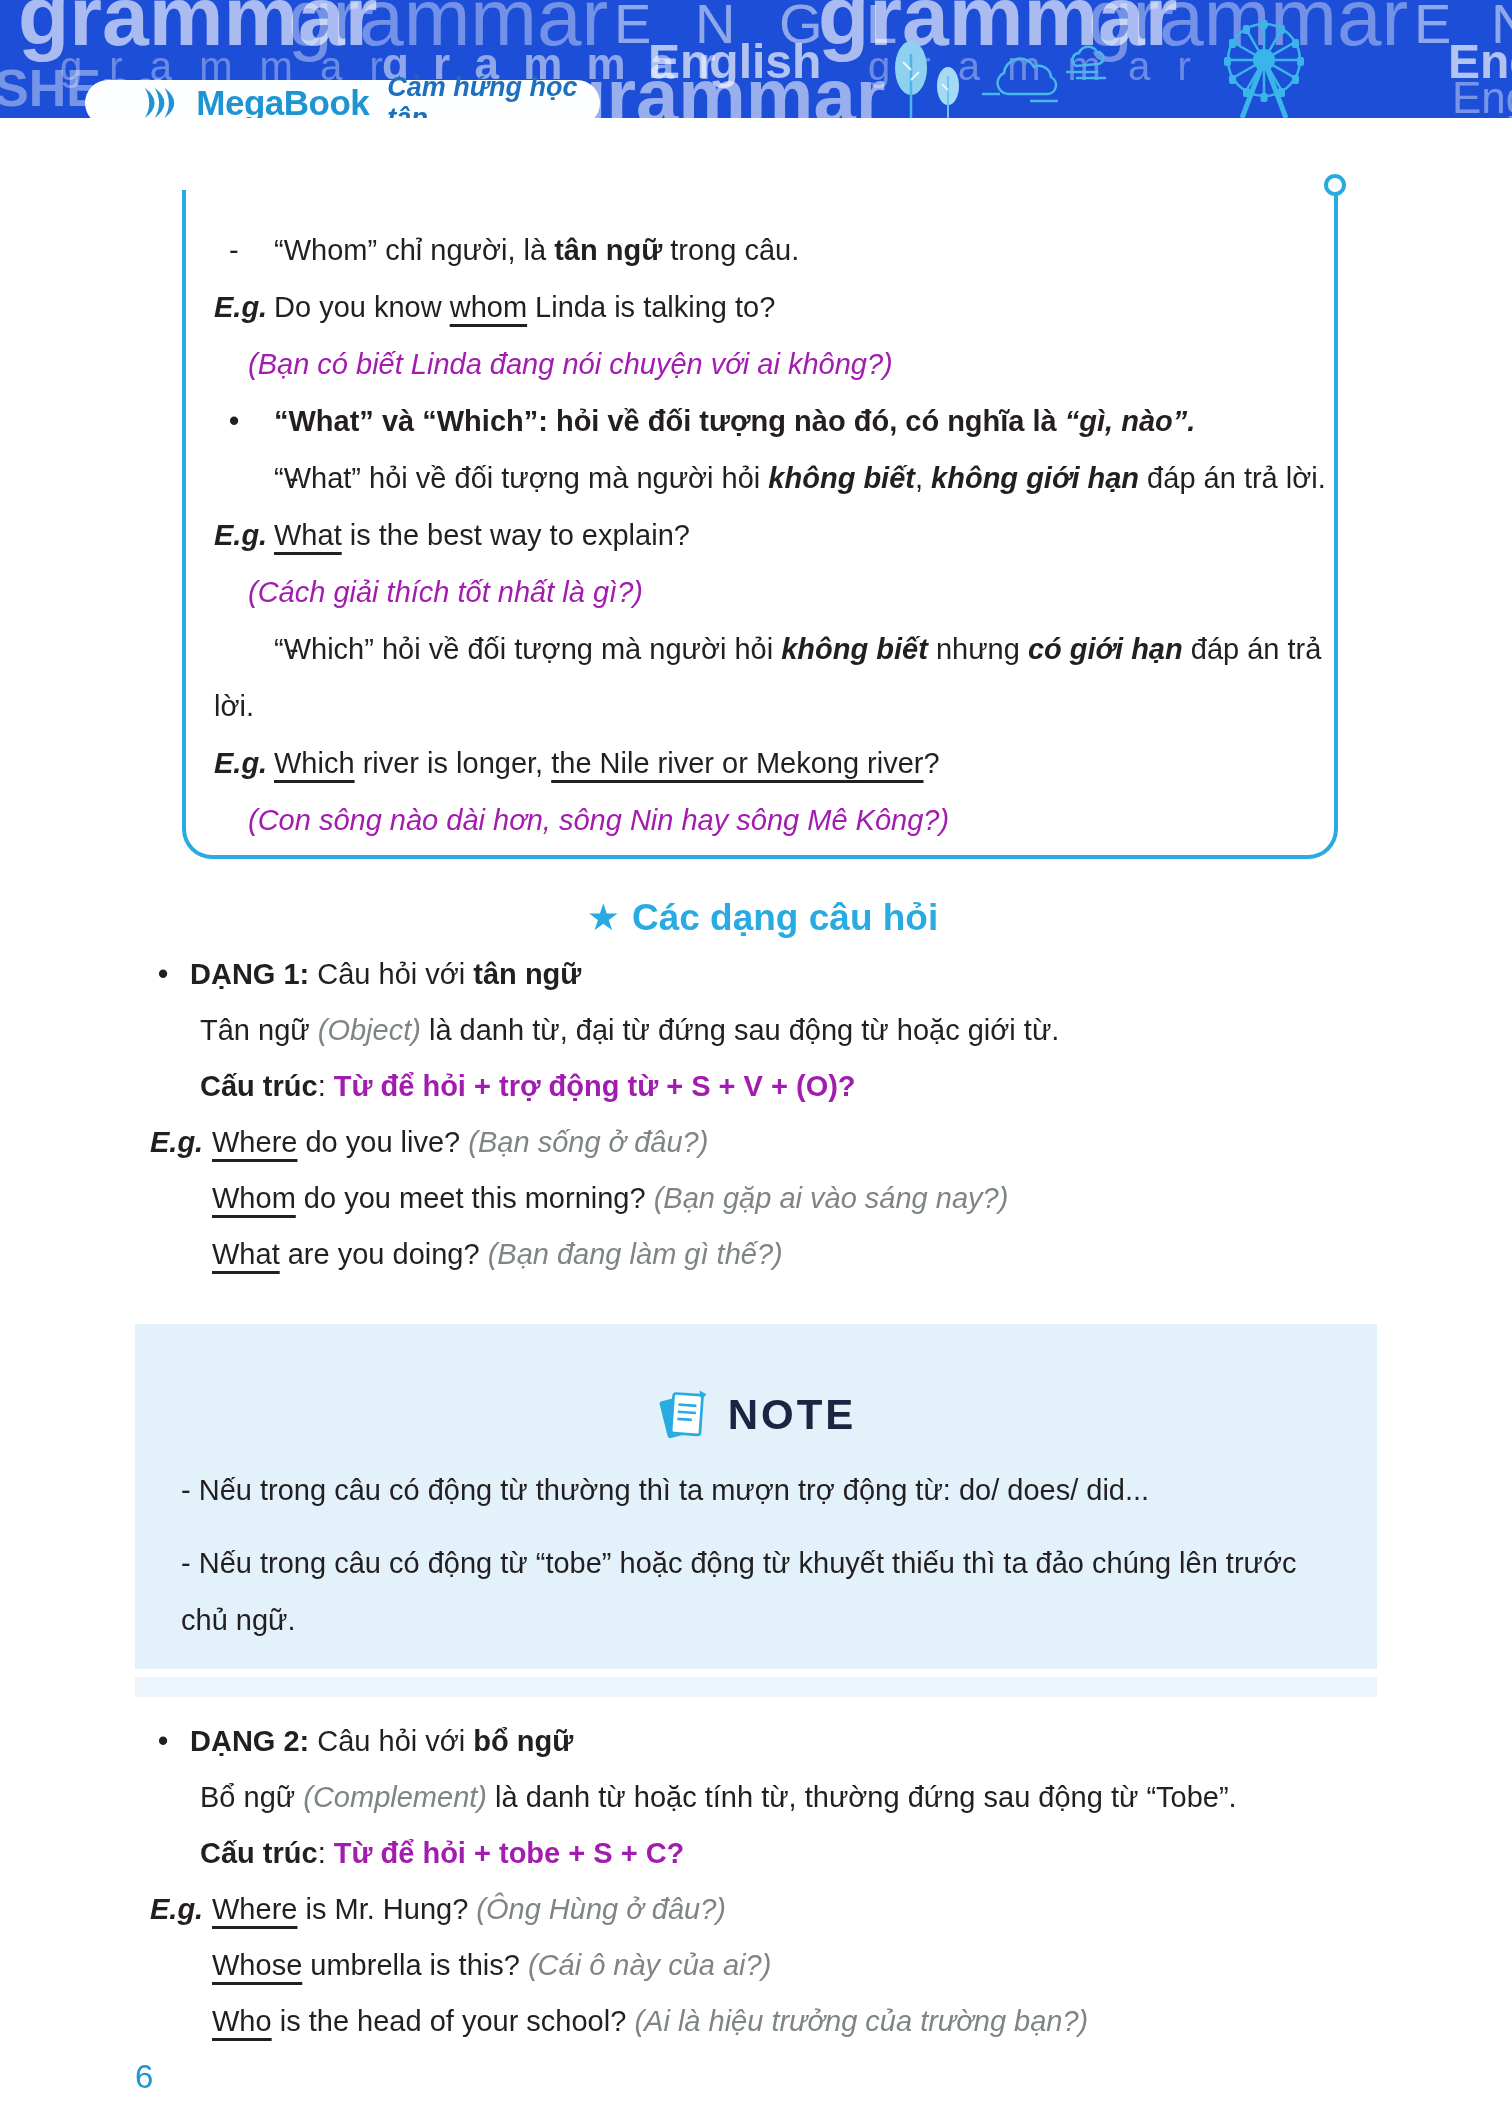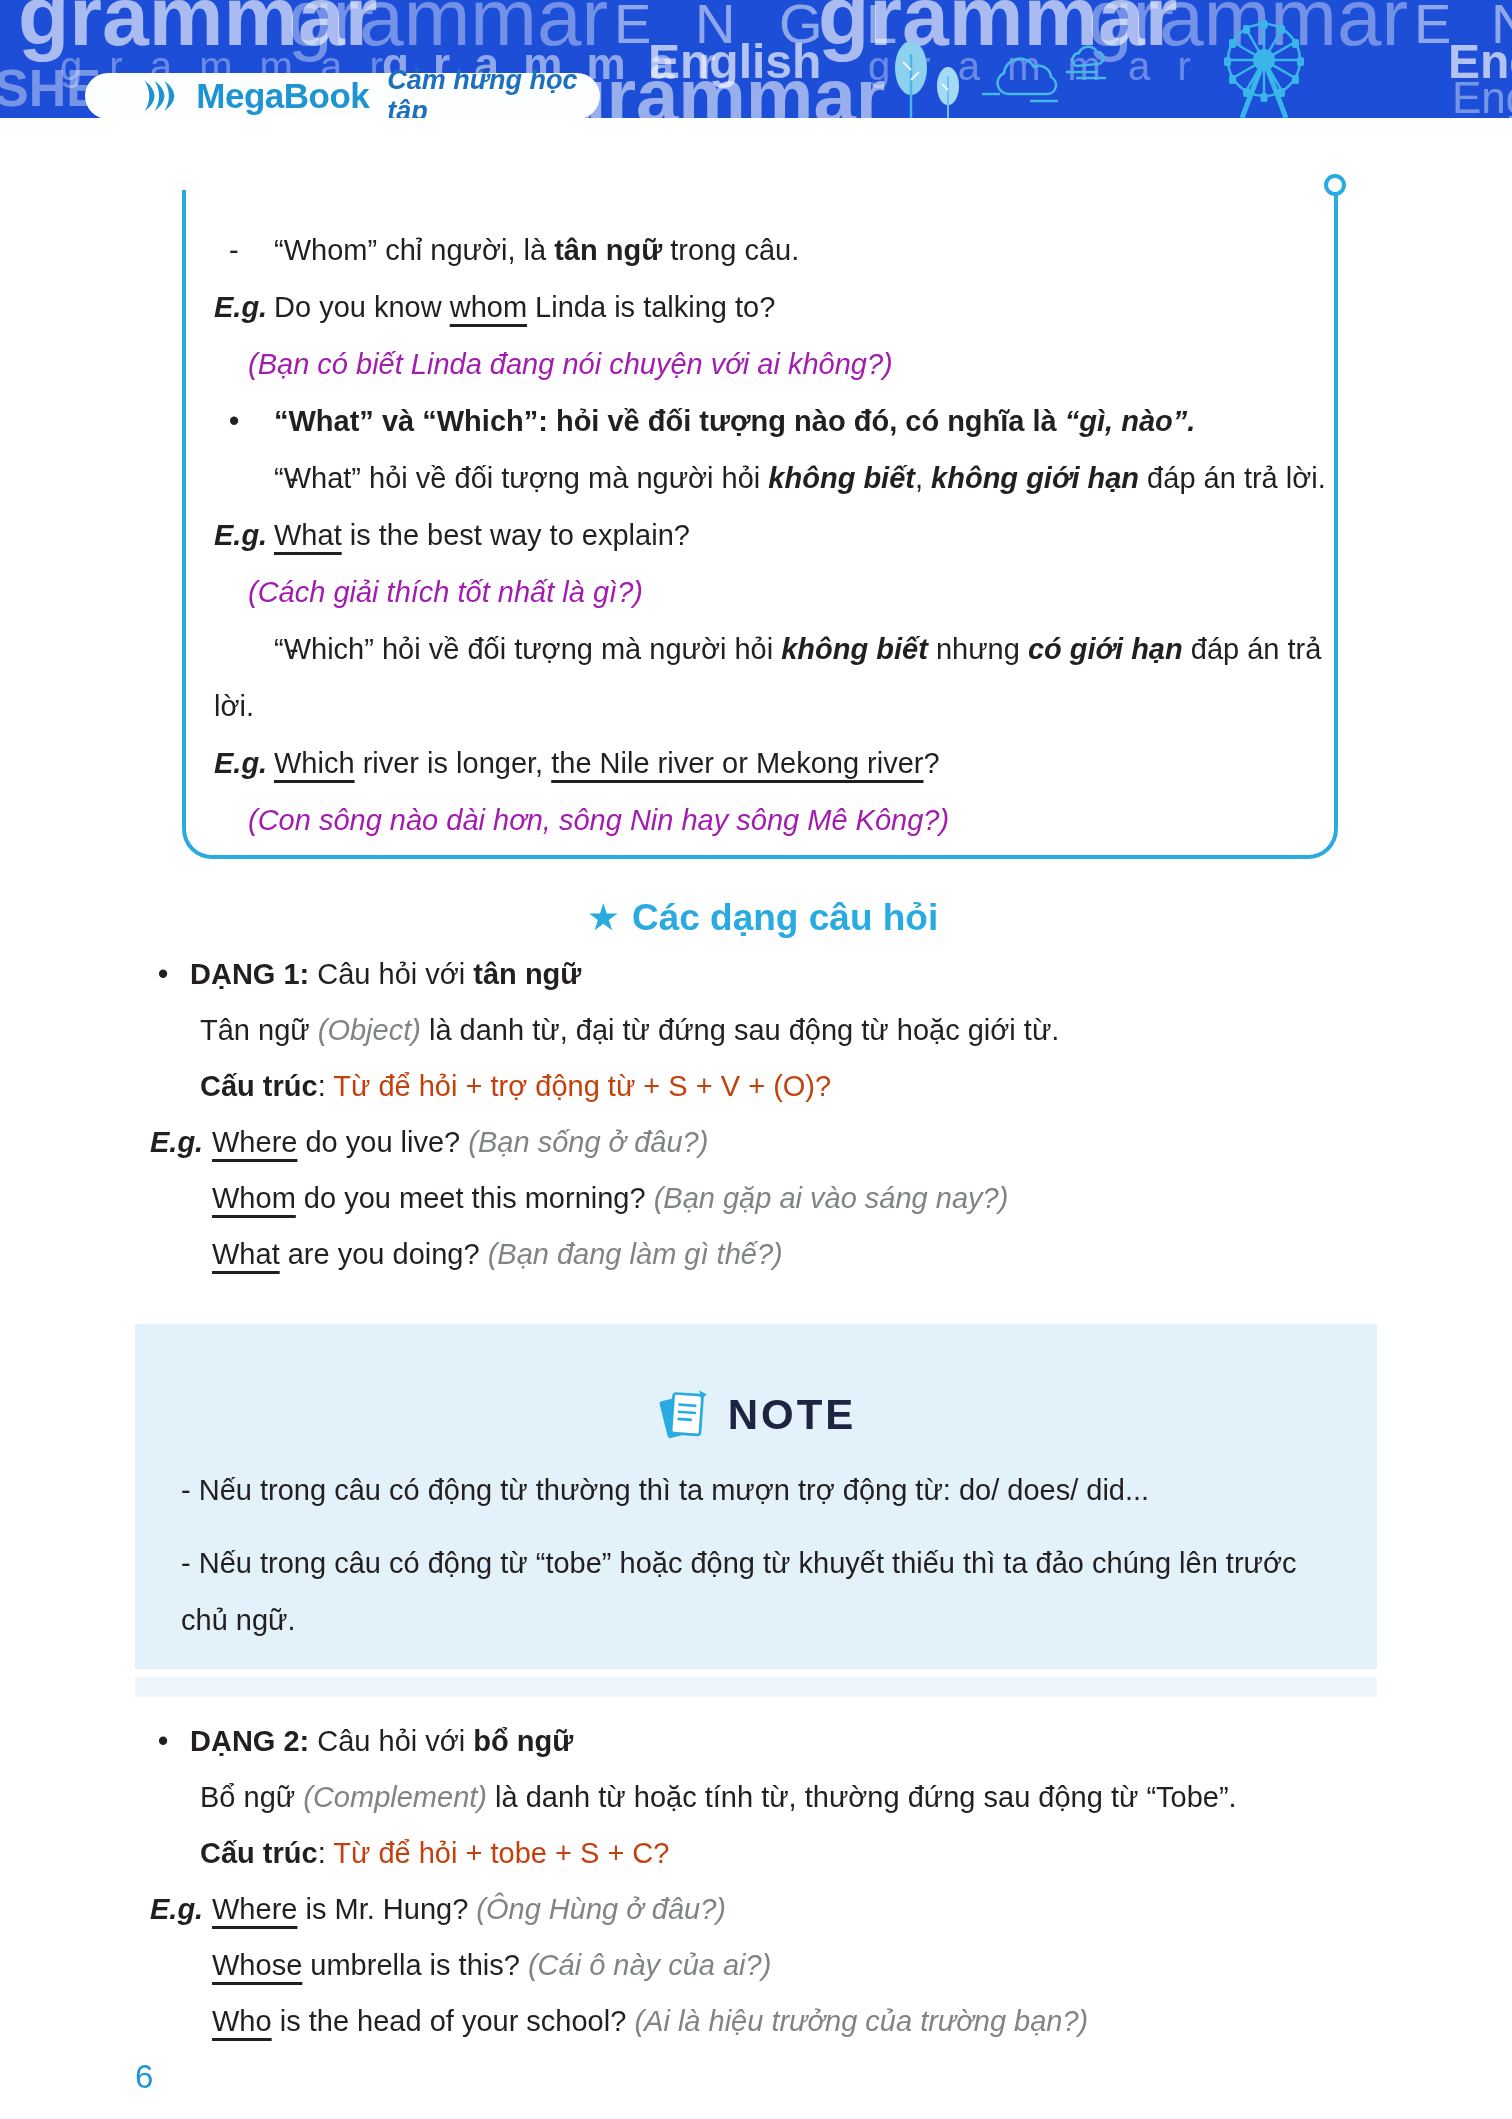--- a/index.html
+++ b/index.html
@@ -17,21 +17,21 @@
   .wm6  { left:648px;  top:38px;  font-size:48px; font-weight:700; opacity:.66; }
   .wm7  { left:-6px;   top:62px;  font-size:52px; font-weight:700; opacity:.40; }
   .wm8  { left:560px;  top:58px;  font-size:76px; font-weight:700; opacity:.55; }
   .wm9  { left:818px;  top:-26px; font-size:84px; font-weight:700; opacity:.62; }
   .wm10 { left:1088px; top:-22px; font-size:80px; font-weight:400; opacity:.38; }
   .wm11 { left:1414px; top:-4px;  font-size:56px; font-weight:400; opacity:.50; letter-spacing:12px; }
   .wm12 { left:868px;  top:46px;  font-size:40px; font-weight:400; opacity:.34; letter-spacing:8px; }
   .wm13 { left:1448px; top:38px;  font-size:48px; font-weight:700; opacity:.66; }
   .wm14 { left:1452px; top:76px;  font-size:44px; font-weight:400; opacity:.40; }
 
-  .logo-pill { position:absolute; left:85px; top:73px; width:515px; height:46px; background:#fdfeff;
+  .logo-pill { position:absolute; left:85px; top:80px; width:515px; height:46px; background:#fdfeff;
                border-radius:24px; display:flex; align-items:center; box-sizing:border-box; padding-left:58px; gap:14px; }
   .logo-text { font-size:35px; font-weight:700; color:#1e94d2; letter-spacing:-0.5px; }
   .tagline   { font-size:27px; font-weight:700; font-style:italic; color:#1c70be; margin-left:4px; }
 
   .decor { position:absolute; }
   .trees  { left:893px; top:40px; }
   .clouds { left:980px; top:44px; }
   .wheel  { left:1208px; top:16px; }
 
   
@@ -54,21 +54,21 @@
   .bi  { font-weight:700; font-style:italic; }
   b    { font-weight:700; }
 
   .heading { margin:30px 0 0 13px; font-size:37px; line-height:57px; font-weight:700; color:#29abe2;text-align:center; }
   .star { margin-right:12px; }
 
   .drow { position:relative; margin:0; font-size:29px; line-height:56px; }
   .d-m  { position:absolute; left:23px; top:0; }
   .d-title { padding-left:55px; }
   .d-ind   { padding-left:65px; }
-  .formula { color:#c2410c; font-weight:400; }
+  .formula { color:#a21caf; font-weight:700; }
   .d-eg-label { position:absolute; left:15px; top:0; font-weight:700; font-style:italic; }
   .d-eg { padding-left:77px; }
 
   .note-box { margin-top:42px; background:#e3f1fa; padding:12px 30px 4px 30px; }
   .note-title-row { display:flex; justify-content:center; align-items:center; gap:16px; height:62px;margin-top:48px; }
   .note-title { font-size:42px; font-weight:700; color:#1d2442; letter-spacing:3px; }
   .note-line { margin:16px; font-size:29px; line-height:57px; }
   .note-strip { margin-top:8px; height:20px; background:#edf6fc; }
 
   .dang2 { margin-top:16px; }

